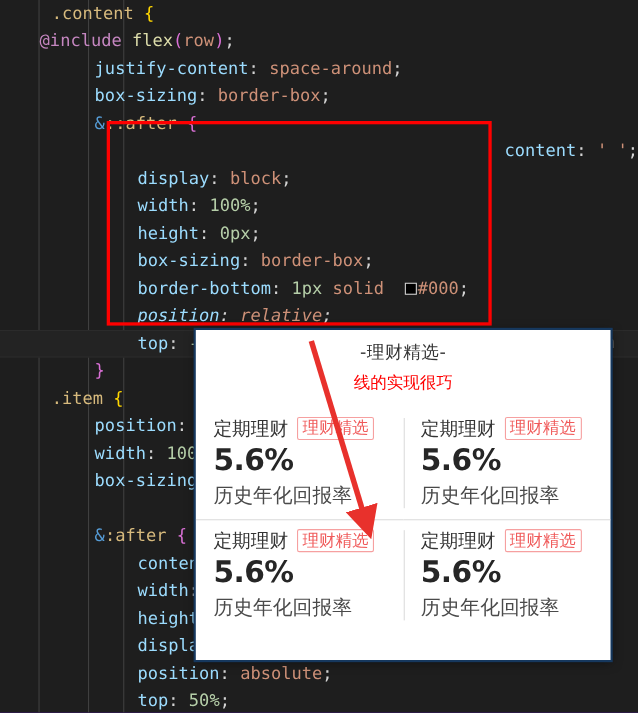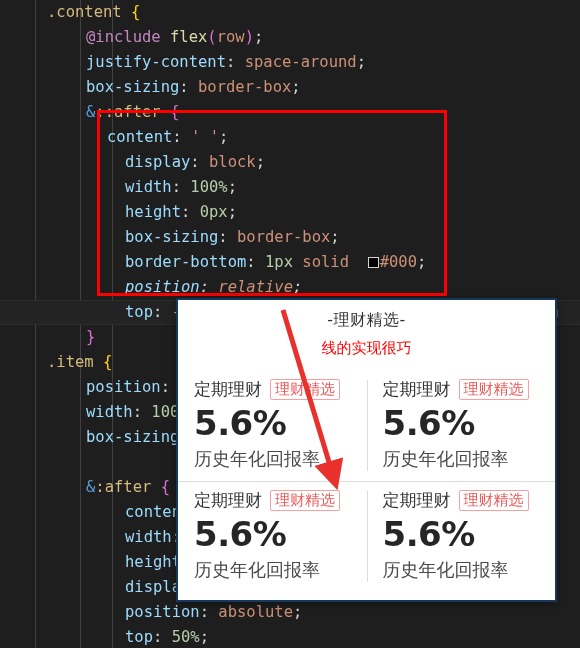--- a/index.html
+++ b/index.html
@@ -161,21 +161,21 @@
   .card-badge {
     font-size: 15px;
     color: #f05a5a;
     border: 1px solid #f6a0a0;
     border-radius: 2px;
     padding: 1px 4px 2px 4px;
     font-family: "DejaVu Sans", "Liberation Sans", sans-serif;
     line-height: 1.1;
   }
   .card-rate {
-    font-size: 34px;
+    font-size: 27px;
     font-weight: bold;
     color: #262626;
     font-family: "DejaVu Sans", "Liberation Sans", sans-serif;
     margin-top: 2px;
     letter-spacing: -0.5px;
   }
   .card-sub {
     font-size: 18px;
     color: #4a4a4a;
     font-family: "DejaVu Sans", "Liberation Sans", sans-serif;
@@ -194,25 +194,25 @@
 <body>
 
 <div id="screen">
 
   <div id="editor">
     <div class="indent-guide" style="left:35px"></div>
     <div class="indent-guide" style="left:80px"></div>
     <div class="indent-guide" style="left:112px"></div>
     <div class="code-layer" id="code-layer">
         <div class="code-line" style="top: 0px; padding-left: 47px;"><span class="txt t-sel">.content</span><span class="txt t-plain"> </span><span class="txt t-brace">{</span></div>
-        <div class="code-line" style="top: 25px; padding-left: 86px;"><span class="txt t-at">@include</span><span class="txt t-plain"> </span><span class="txt t-fn">flex</span><span class="txt t-brace2">(</span><span class="txt t-val">row</span><span class="txt t-brace2">)</span><span class="txt t-punc">;</span></div>
+        <div class="code-line" style="top: 25px; padding-left: 36px;"><span class="txt t-at">@include</span><span class="txt t-plain"> </span><span class="txt t-fn">flex</span><span class="txt t-brace2">(</span><span class="txt t-val">row</span><span class="txt t-brace2">)</span><span class="txt t-punc">;</span></div>
         <div class="code-line" style="top: 50px; padding-left: 86px;"><span class="txt t-prop">justify-content</span><span class="txt t-punc">:</span><span class="txt t-plain"> </span><span class="txt t-val">space-around</span><span class="txt t-punc">;</span></div>
         <div class="code-line" style="top: 75px; padding-left: 86px;"><span class="txt t-prop">box-sizing</span><span class="txt t-punc">:</span><span class="txt t-plain"> </span><span class="txt t-val">border-box</span><span class="txt t-punc">;</span></div>
         <div class="code-line" style="top: 100px; padding-left: 86px;"><span class="txt t-amp">&amp;</span><span class="txt t-pseudo">::after</span><span class="txt t-plain"> </span><span class="txt t-brace2">{</span></div>
-        <div class="code-line" style="top: 125px; padding-left: 107px;"><span class="txt t-prop">content</span><span class="txt t-punc">:</span><span class="txt t-plain"> </span><span class="txt t-str">' '</span><span class="txt t-punc">;</span></div>
+        <div class="code-line" style="top: 125px; padding-left: 107px; text-align: right;"><span class="txt t-prop">content</span><span class="txt t-punc">:</span><span class="txt t-plain"> </span><span class="txt t-str">' '</span><span class="txt t-punc">;</span></div>
         <div class="code-line" style="top: 150px; padding-left: 125px;"><span class="txt t-prop">display</span><span class="txt t-punc">:</span><span class="txt t-plain"> </span><span class="txt t-val">block</span><span class="txt t-punc">;</span></div>
         <div class="code-line" style="top: 175px; padding-left: 125px;"><span class="txt t-prop">width</span><span class="txt t-punc">:</span><span class="txt t-plain"> </span><span class="txt t-num">100%</span><span class="txt t-punc">;</span></div>
         <div class="code-line" style="top: 200px; padding-left: 125px;"><span class="txt t-prop">height</span><span class="txt t-punc">:</span><span class="txt t-plain"> </span><span class="txt t-num">0px</span><span class="txt t-punc">;</span></div>
         <div class="code-line" style="top: 225px; padding-left: 125px;"><span class="txt t-prop">box-sizing</span><span class="txt t-punc">:</span><span class="txt t-plain"> </span><span class="txt t-val">border-box</span><span class="txt t-punc">;</span></div>
         <div class="code-line" style="top: 250px; padding-left: 125px;"><span class="txt t-prop">border-bottom</span><span class="txt t-punc">:</span><span class="txt t-plain"> </span><span class="txt t-num">1px</span><span class="txt t-plain"> </span><span class="txt t-val">solid</span><span class="txt t-plain">  </span><span class="swatch"></span><span class="txt t-val">#000</span><span class="txt t-punc">;</span></div>
         <div class="code-line" style="top: 275px; padding-left: 125px; font-style: italic;"><span class="txt t-prop">position</span><span class="txt t-punc">:</span><span class="txt t-plain"> </span><span class="txt t-val">relative</span><span class="txt t-punc">;</span></div>
         <div class="cur-line-bg" style="top: 300px;"></div>
         <div class="code-line" style="top: 300px; padding-left: 125px;"><span class="txt t-prop">top</span><span class="txt t-punc">:</span><span class="txt t-plain"> </span><span class="txt t-num">-208px</span><span class="txt t-punc">;</span></div>
         <div class="code-line" style="top: 325px; padding-left: 86px;"><span class="txt t-brace2">}</span></div>
         <div class="code-line" style="top: 350px; padding-left: 47px;"><span class="txt t-sel">.item</span><span class="txt t-plain"> </span><span class="txt t-brace">{</span></div>

